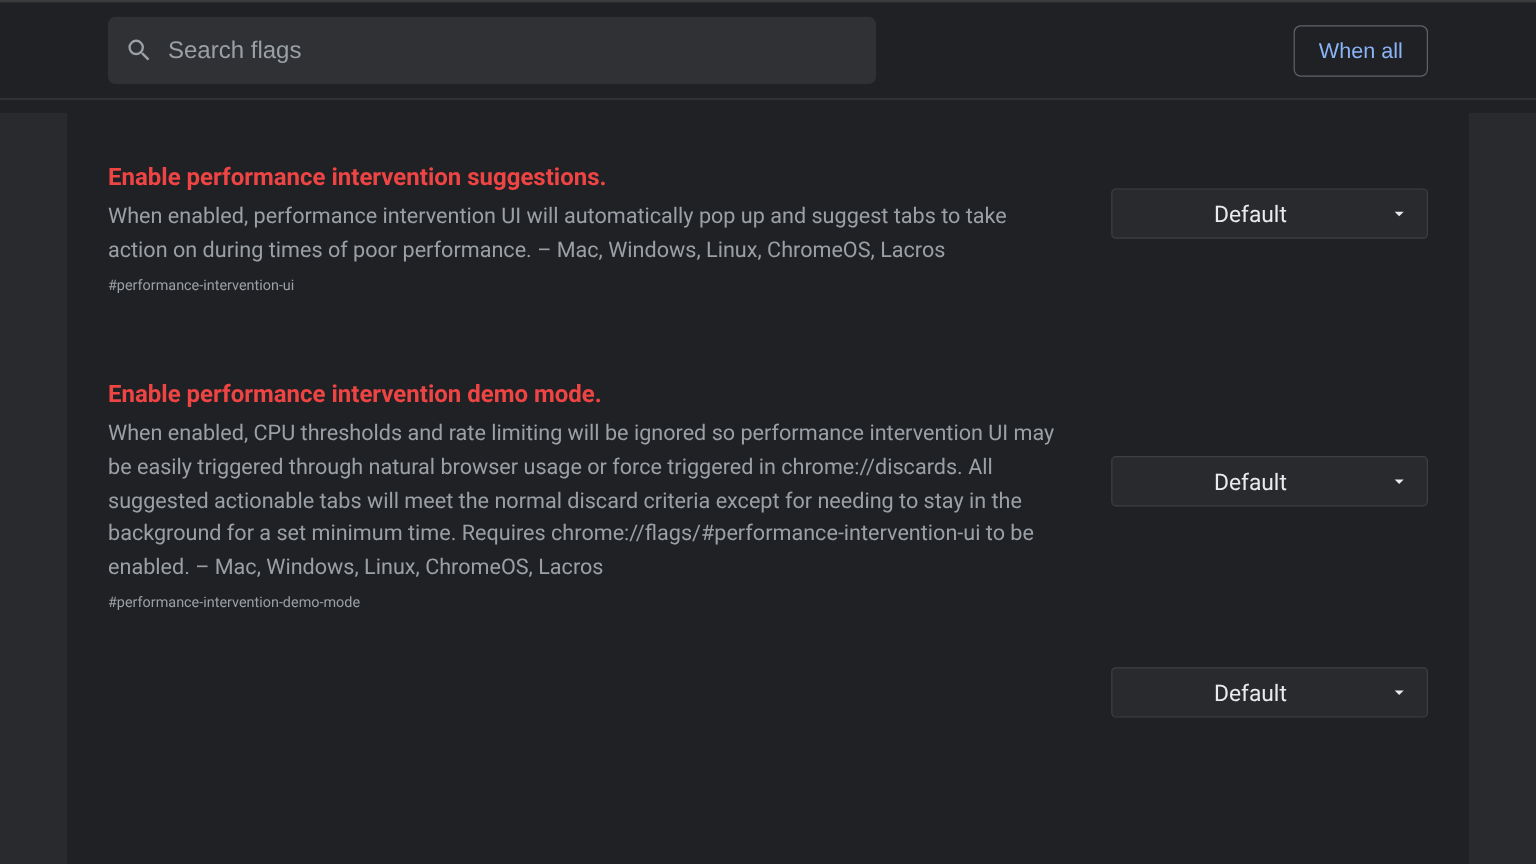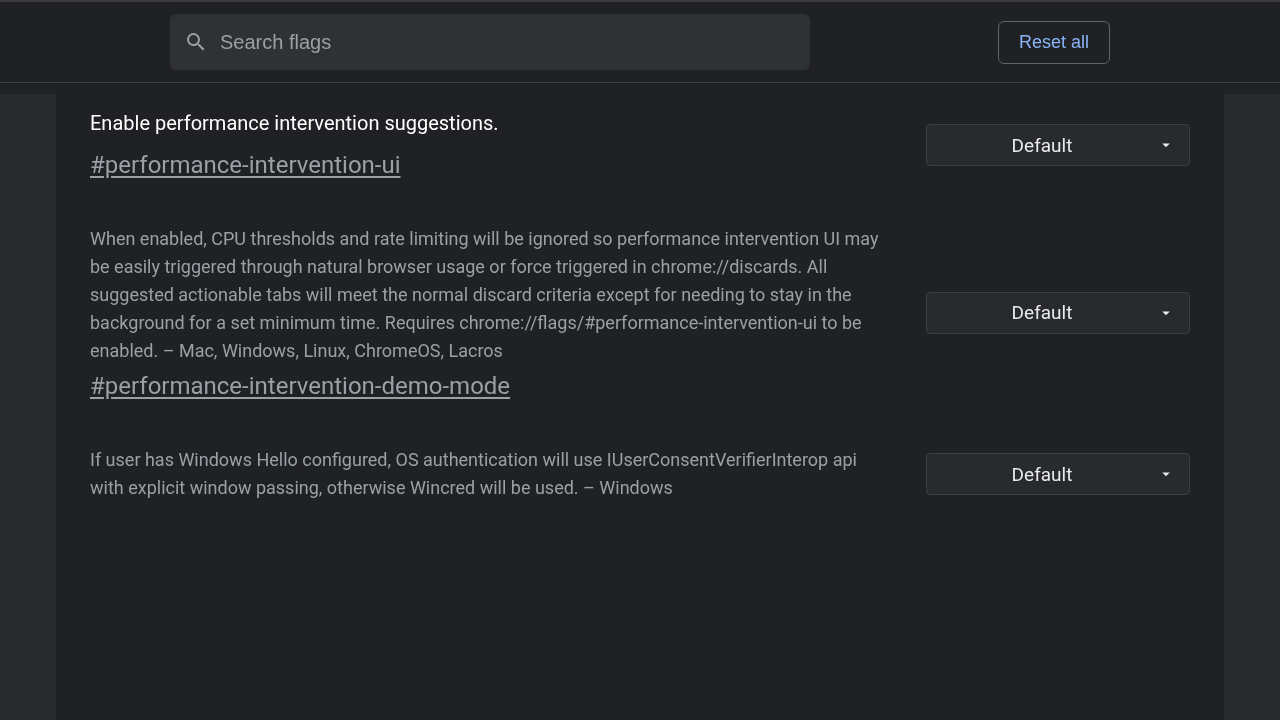--- a/index.html
+++ b/index.html
@@ -13,21 +13,21 @@
   }
   .topbar-outer {
     border-top: 2px solid #3c3c3c;
     background: #202124;
     border-bottom: 1px solid #3c4043;
   }
   .topbar {
     display: flex;
     align-items: center;
     padding: 12px 0 12px 0;
-    width: 940px;
+    width: 1100px;
     margin: 0 auto;
     gap: 32px;
   }
   .search-wrap {
     flex: 0 0 640px;
     display: flex;
     align-items: center;
     background: #303134;
     border-radius: 6px;
     height: 56px;
@@ -61,35 +61,35 @@
   }
   .flag {
     display: flex;
     align-items: center;
     gap: 40px;
     padding-bottom: 46px;
   }
   .flag-text { flex: 1; }
   .flag-title {
     font-size: 20px;
-    font-weight: 400;
-    color: #ffffff;
+    font-weight: 700;
+    color: #ef4444;
     margin-bottom: 8px;
+    margin-top: 24px;
   }
   .flag-desc {
     font-size: 18px;
     line-height: 1.55;
     color: #9aa0a6;
   }
   .flag-anchor {
     display: inline-block;
     margin-top: 8px;
-    font-size: 24px;
+    font-size: 12px;
     color: #9aa0a6;
-    text-decoration: underline;
     text-underline-offset: 3px;
     cursor: pointer;
   }
   .flag-select-wrap {
     flex: 0 0 240px;
     display: flex;
     justify-content: flex-end;
   }
   .flag-select {
     width: 264px;
@@ -124,66 +124,67 @@
   <div class="topbar">
     <div class="search-wrap">
       <span class="search-icon">
         <svg viewBox="0 0 24 24">
             <path d="M15.5 14h-.79l-.28-.27A6.471 6.471 0 0 0 16 9.5 6.5 6.5 0 1 0 9.5 16c1.61 0 3.09-.59 4.23-1.57l.27.28v.79l5 4.99L20.49 19l-4.99-5zm-6 0C7.01 14 5 11.99 5 9.5S7.01 5 9.5 5 14 7.01 14 9.5 11.99 14 9.5 14z"></path>
           </svg>
       </span>
       <input class="search-input" type="text" placeholder="Search flags" style="">
     </div>
     <div class="spacer"></div>
-    <button class="reset-btn">Reset all</button>
+    <button class="reset-btn">When all</button>
   </div>
 </div>
 
 <div class="side-strip side-left"></div>
 <div class="side-strip side-right"></div>
 
 <div class="content">
 
   <div class="flag">
     <div class="flag-text">
       <div class="flag-title">Enable performance intervention suggestions.</div>
+      <div class="flag-desc">When enabled, performance intervention UI will automatically pop up and suggest tabs to take action on during times of poor performance. – Mac, Windows, Linux, ChromeOS, Lacros</div>
       <a class="flag-anchor">#performance-intervention-ui</a>
     </div>
     <div class="flag-select-wrap">
       <div class="flag-select">
         <span class="flag-select-label">Default</span>
         <span class="chevron">
           <svg viewBox="0 0 24 24">
               <path d="M7 10l5 5 5-5z"></path>
             </svg>
         </span>
       </div>
     </div>
   </div>
 
   <div class="flag">
     <div class="flag-text">
+      <div class="flag-title">Enable performance intervention demo mode.</div>
       <div class="flag-desc">When enabled, CPU thresholds and rate limiting will be ignored so performance intervention UI may be easily triggered through natural browser usage or force triggered in chrome://discards. All suggested actionable tabs will meet the normal discard criteria except for needing to stay in the background for a set minimum time. Requires chrome://flags/#performance-intervention-ui to be enabled. – Mac, Windows, Linux, ChromeOS, Lacros</div>
       <a class="flag-anchor">#performance-intervention-demo-mode</a>
     </div>
     <div class="flag-select-wrap">
       <div class="flag-select">
         <span class="flag-select-label">Default</span>
         <span class="chevron">
           <svg viewBox="0 0 24 24">
               <path d="M7 10l5 5 5-5z"></path>
             </svg>
         </span>
       </div>
     </div>
   </div>
 
   <div class="flag">
     <div class="flag-text">
-      <div class="flag-desc">If user has Windows Hello configured, OS authentication will use IUserConsentVerifierInterop api with explicit window passing, otherwise Wincred will be used. – Windows</div>
     </div>
     <div class="flag-select-wrap">
       <div class="flag-select">
         <span class="flag-select-label">Default</span>
         <span class="chevron">
           <svg viewBox="0 0 24 24">
               <path d="M7 10l5 5 5-5z"></path>
             </svg>
         </span>
       </div>

